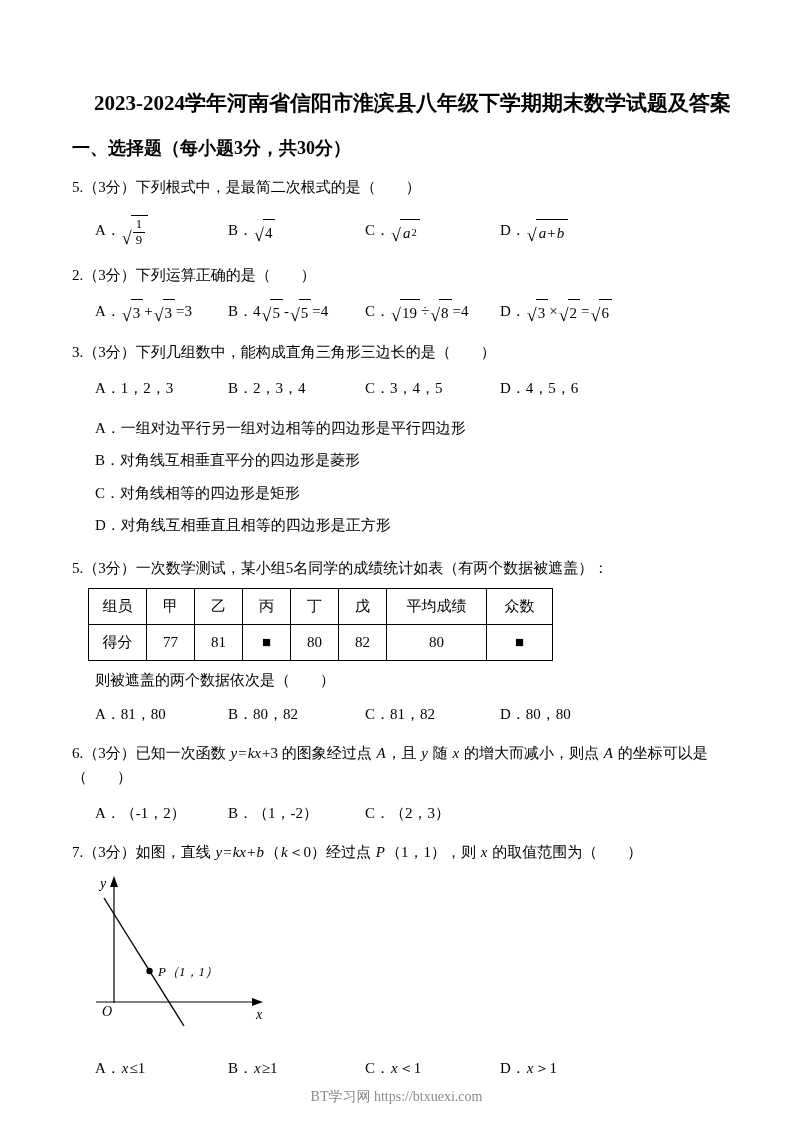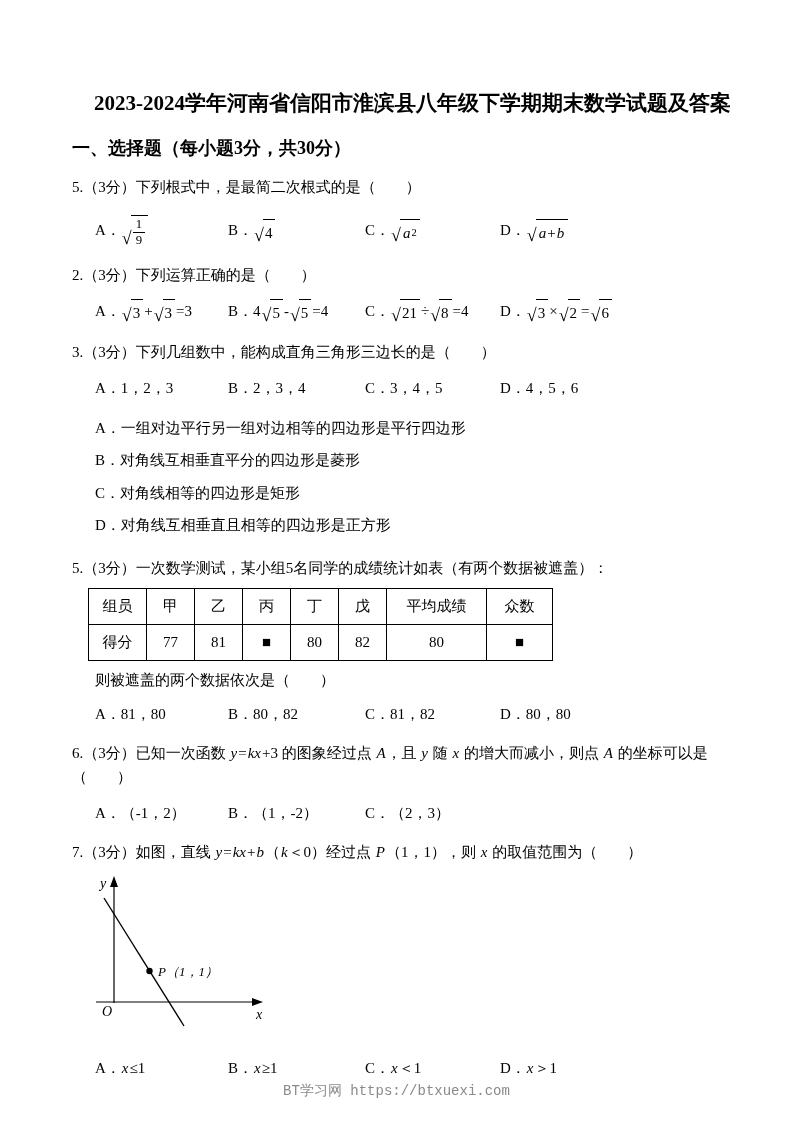--- a/index.html
+++ b/index.html
@@ -45,23 +45,23 @@
   table.score th, table.score td {
     border: 1px solid #000; font-weight: normal; text-align: center;
     padding: 7px 6px; font-size: 15px; height: 36px;
   }
   .c-w1 { width: 58px; } .c-w2 { width: 48px; } .c-w3 { width: 100px; } .c-w4 { width: 66px; }
 
   
   .graph-wrap { margin: 8px 0 2px 10px; }
 
   .footer {
-    position: absolute; left: 0; bottom: 22px; width: 100%;
+    position: absolute; left: 0; bottom: 16px; width: 100%;
     text-align: center; color: #8a8a8a; font-size: 14px;
-    font-family: Liberation Mono, monospace;
+    font-family: Liberation Serif, serif;
   }
 </style>
 </head>
 <body>
 
 <div class="content">
 
   <h1 class="title">2023-2024学年河南省信阳市淮滨县八年级下学期期末数学试题及答案</h1>
 
   <div class="section-header">一、选择题（每小题3分，共30分）</div>
@@ -108,21 +108,21 @@
           </span>=3</span>
       <span class="opt">B．4<span class="sqrt">
             <span class="rs">√</span>
             <span class="rb">5</span>
           </span>-<span class="sqrt">
             <span class="rs">√</span>
             <span class="rb">5</span>
           </span>=4</span>
       <span class="opt">C．<span class="sqrt">
             <span class="rs">√</span>
-            <span class="rb">21</span>
+            <span class="rb">19</span>
           </span>÷<span class="sqrt">
             <span class="rs">√</span>
             <span class="rb">8</span>
           </span>=4</span>
       <span class="opt">D．<span class="sqrt">
             <span class="rs">√</span>
             <span class="rb">3</span>
           </span>×<span class="sqrt">
             <span class="rs">√</span>
             <span class="rb">2</span>

